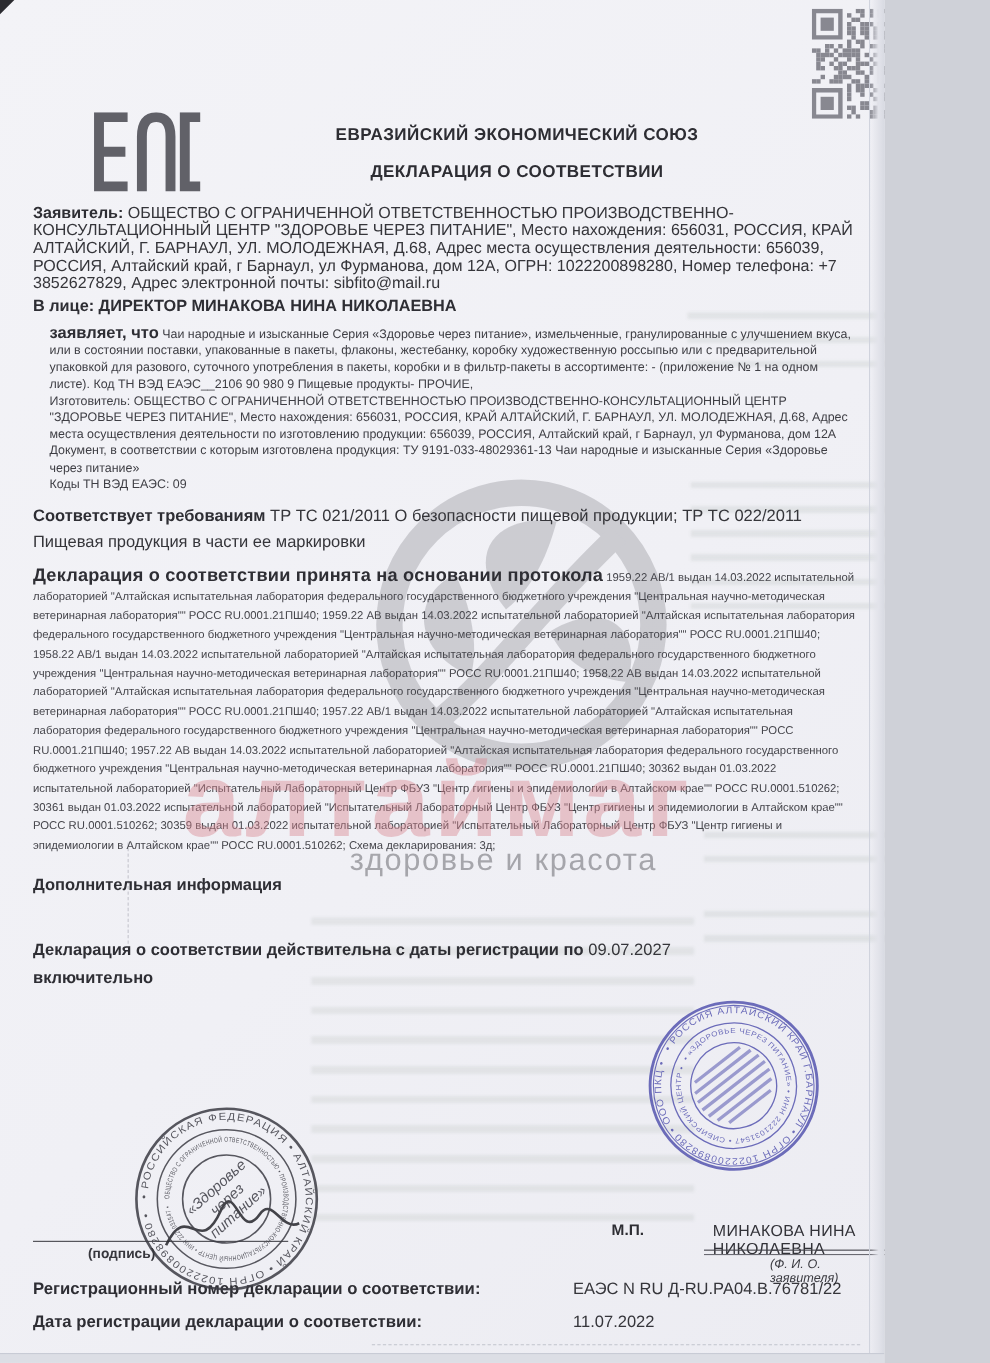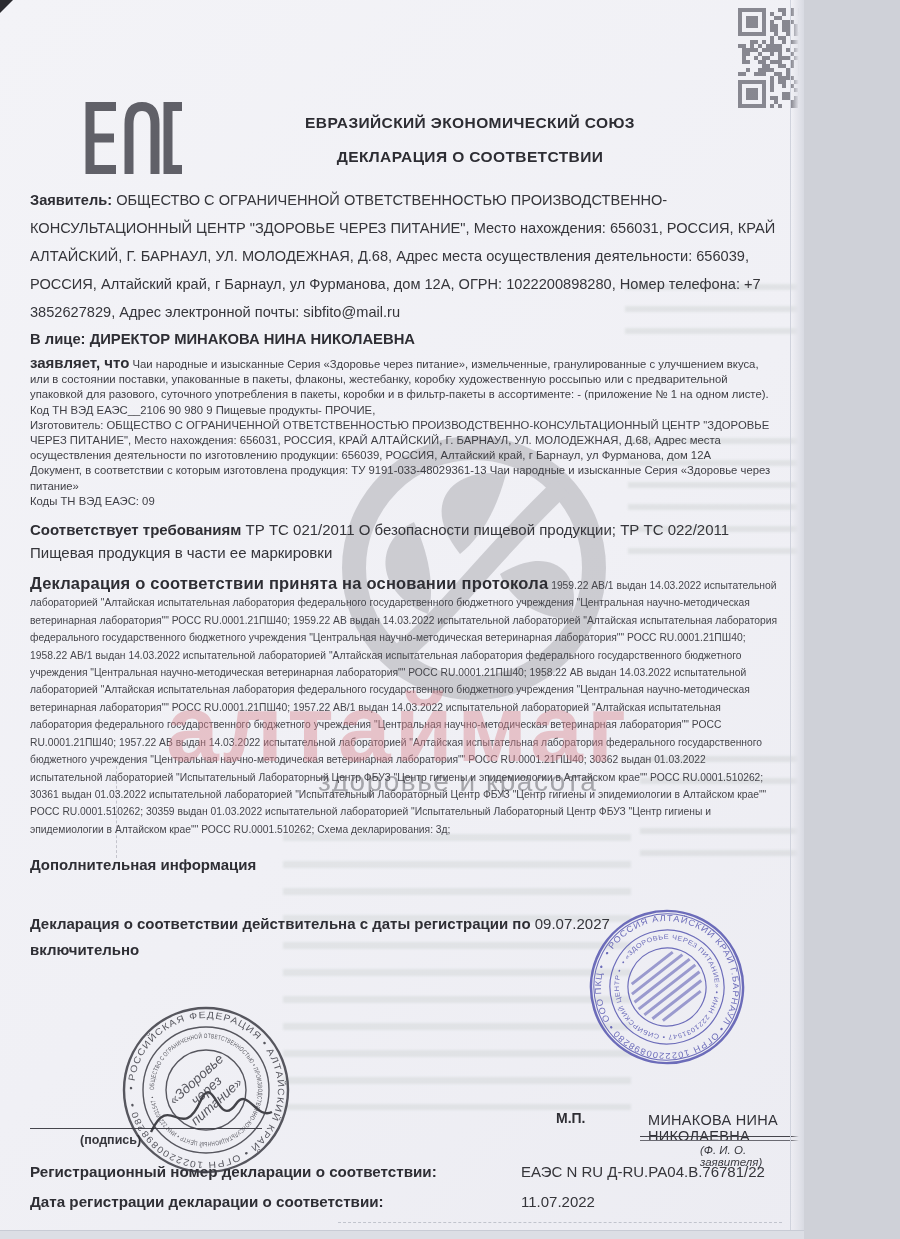--- a/index.html
+++ b/index.html
@@ -20,23 +20,23 @@
   
   .eac{position:absolute;left:85px;top:102px;z-index:2;}
   .titles{position:absolute;left:90px;top:114px;width:760px;text-align:center;z-index:2;}
   .titles .t{font-weight:bold;font-size:15.5px;letter-spacing:.4px;color:#2d2d33;}
   .titles .t + .t{margin-top:16px;}
   .qr{position:absolute;left:738px;top:8px;z-index:2;opacity:.82;}
   
   .content{position:absolute;left:30px;right:26px;top:186px;z-index:2;}
   p{margin:0;}
   .lbl{font-weight:bold;color:#2e2e34;}
-  .applicant{font-size:14.6px;line-height:28px;}
+  .applicant{font-size:14.6px;line-height:16px;}
   .inperson{font-size:14.8px;line-height:22px;font-weight:bold;margin-top:2px;color:#2e2e34;}
-  .small{font-size:11.3px;line-height:15.2px;color:#3e3e44;}
+  .small{font-size:11.3px;line-height:15.2px;color:#3e3e44;margin-left:15px;}
   .declares{margin-top:5px;}
   .declares .lbl{font-size:15px;}
   .complies{margin-top:9px;font-size:15px;line-height:23px;}
   .protocol{margin-top:11px;font-size:10.3px;line-height:17.4px;color:#46464c;}
   .protocol .lbl{font-size:16.5px;letter-spacing:.2px;}
   .additional{margin-top:18px;font-size:15px;font-weight:bold;color:#2e2e34;}
   .validity{margin-top:38px;font-size:15px;line-height:26px;font-weight:bold;color:#2e2e34;}
   .validity .val{font-weight:normal;color:#35353a;}
   
   .wm-circle{position:absolute;left:328px;top:422px;z-index:0;opacity:.34;}

